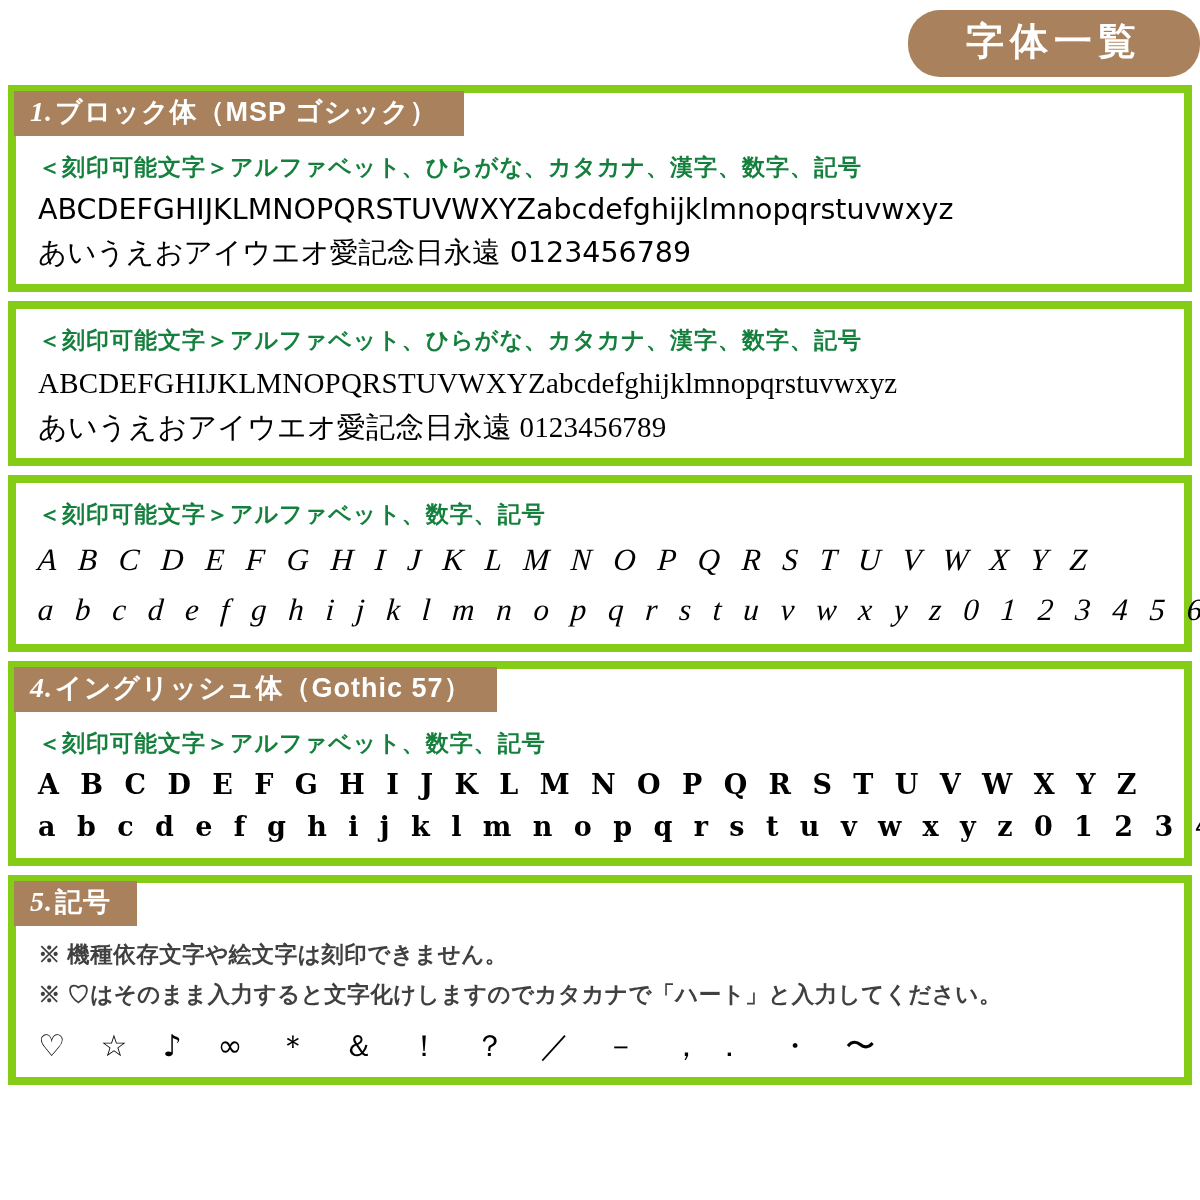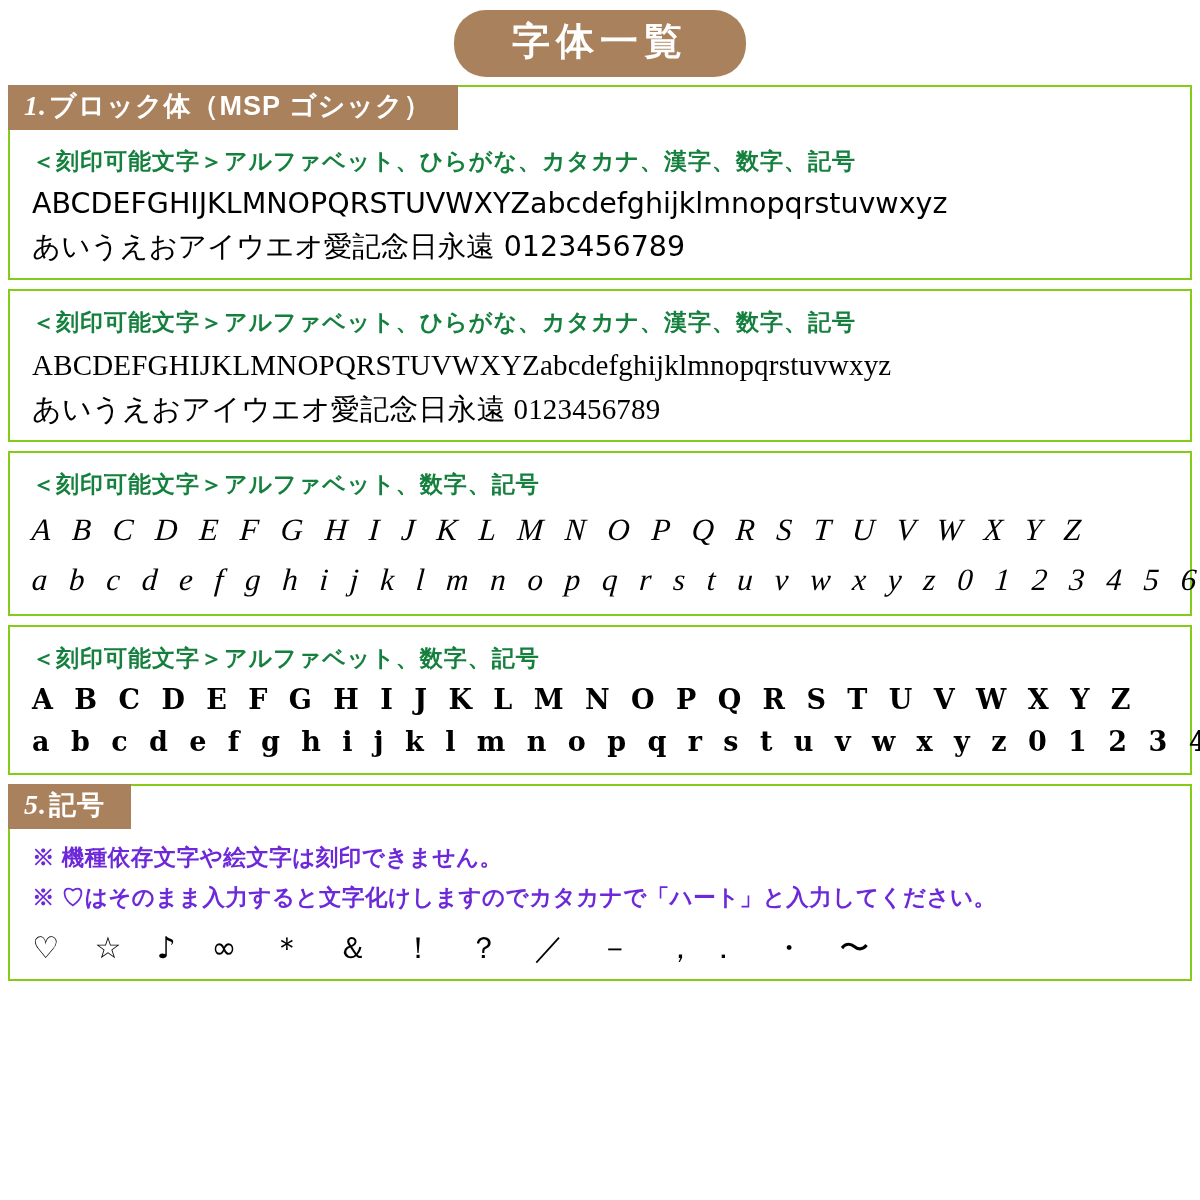--- a/index.html
+++ b/index.html
@@ -18,42 +18,42 @@
     width: 1200px;
     height: 1200px;
     position: relative;
     box-sizing: border-box;
     padding: 0;
   }
 
   
   .title-wrap {
     display: flex;
-    justify-content: center;
+    justify-content: flex-end;
     align-items: center;
     padding-top: 10px;
     padding-bottom: 8px;
   }
   .title-pill {
     background: #a9815c;
     color: #ffffff;
     border-radius: 32px;
     padding: 11px 58px 14px 58px;
     font-size: 38px;
     font-weight: bold;
     letter-spacing: 6px;
     line-height: 1.1;
     font-family: "Liberation Sans", sans-serif;
   }
 
   
   .section {
     position: relative;
     margin: 0 8px 9px 8px;
-    border: 2px solid #84cc16;
+    border: 8px solid #84cc16;
     box-sizing: border-box;
     background: #fff;
     padding: 0 0 10px 0;
   }
   .sec-head {
     display: inline-block;
     background: #a9815c;
     color: #ffffff;
     font-size: 27px;
     font-weight: bold;
@@ -127,22 +127,23 @@
     line-height: 1.5;
     letter-spacing: 6px;
   }
 
   
   .s5 .note {
     font-size: 22.5px;
     font-weight: bold;
     line-height: 1.5;
     margin: 6px 0 0 0;
-    color: #6d28d9;
+    color: #404040;
     letter-spacing: 0.5px;
+    font-family: Liberation Serif, serif;
   }
   .s5 .symbols {
     font-family: "DejaVu Sans", sans-serif;
     font-size: 30px;
     letter-spacing: 13px;
     margin-top: 14px;
     color: #000;
   }
 </style>
 </head>
@@ -175,20 +176,23 @@
 
   <div class="section s3">
     <div class="sec-body">
       <div class="charset-line">＜刻印可能文字＞アルファベット、数字、記号</div>
       <div class="sample">A B C D E F G H I J K L M N O P Q R S T U V W X Y Z</div>
       <div class="sample">a b c d e f g h i j k l m n o p q r s t u v w x y z   0 1 2 3 4 5 6 7 8 9</div>
     </div>
   </div>
 
   <div class="section s4">
+    <div class="sec-head">
+      <span class="num">4.</span><span>イングリッシュ体（Gothic 57）</span>
+    </div>
     <div class="sec-body">
       <div class="charset-line">＜刻印可能文字＞アルファベット、数字、記号</div>
       <div class="sample">A B C D E F G H I J K L M N O P Q R S T U V W X Y Z</div>
       <div class="sample">a b c d e f g h i j k l m n o p q r s t u v w x y z   0 1 2 3 4 5 6 7 8 9</div>
     </div>
   </div>
 
   <div class="section s5">
     <div class="sec-head">
       <span class="num">5.</span><span>記号</span>

